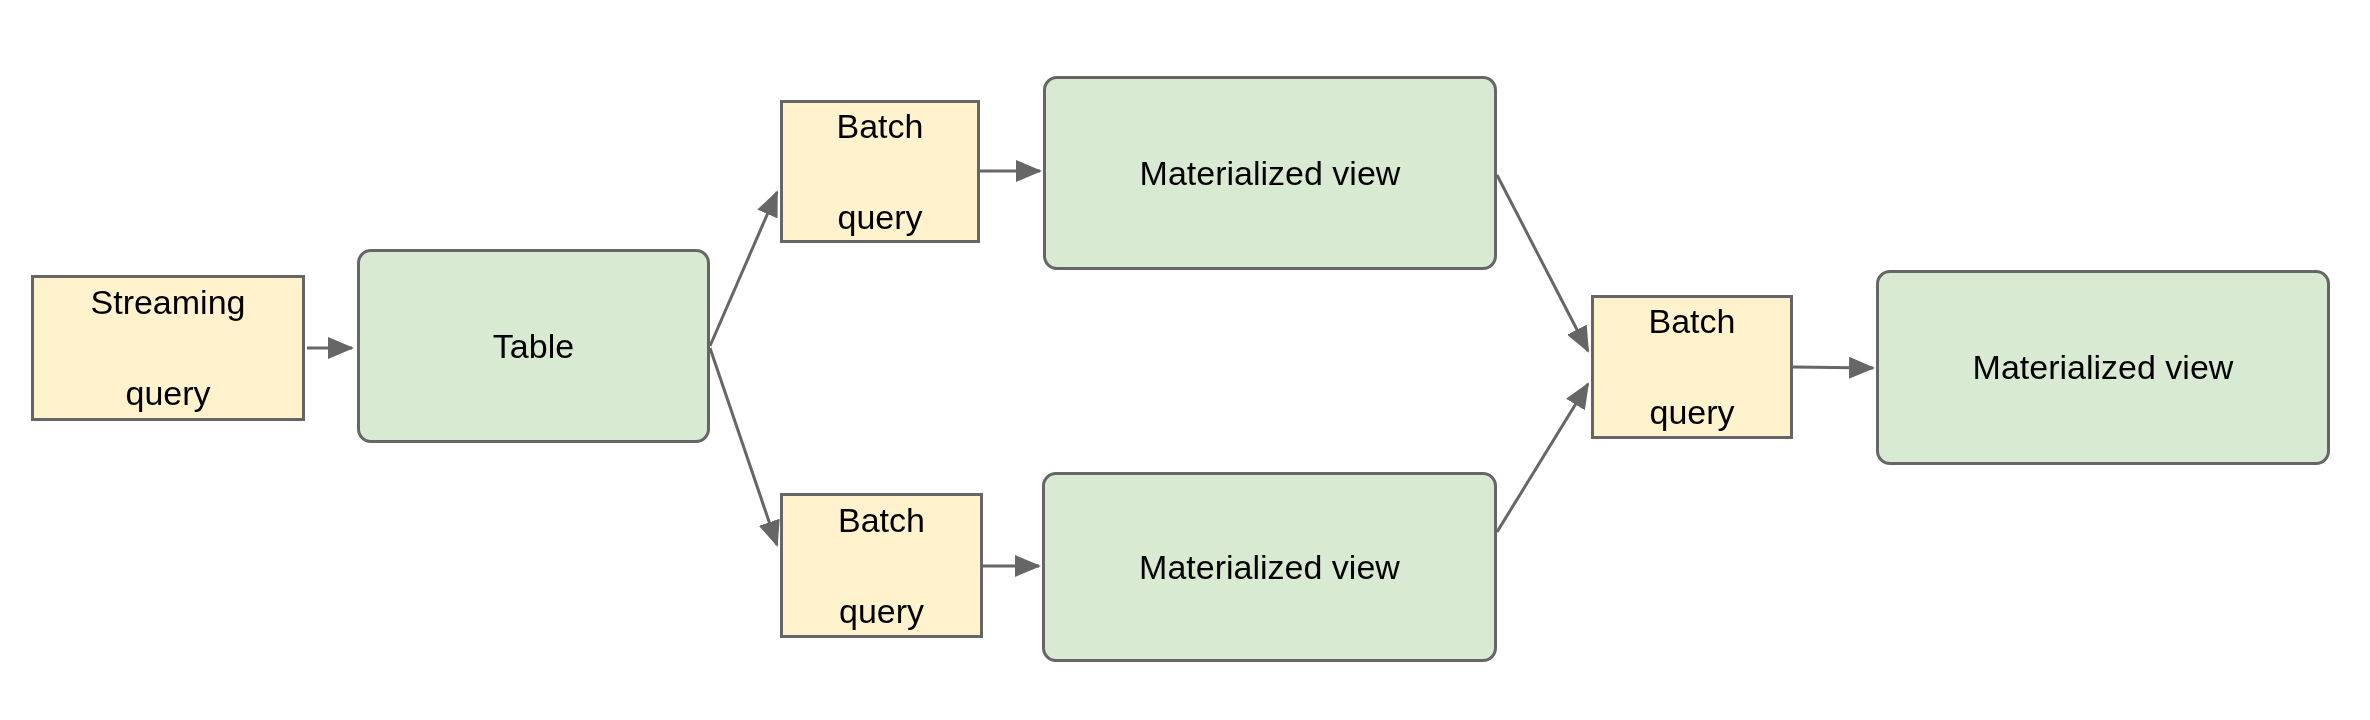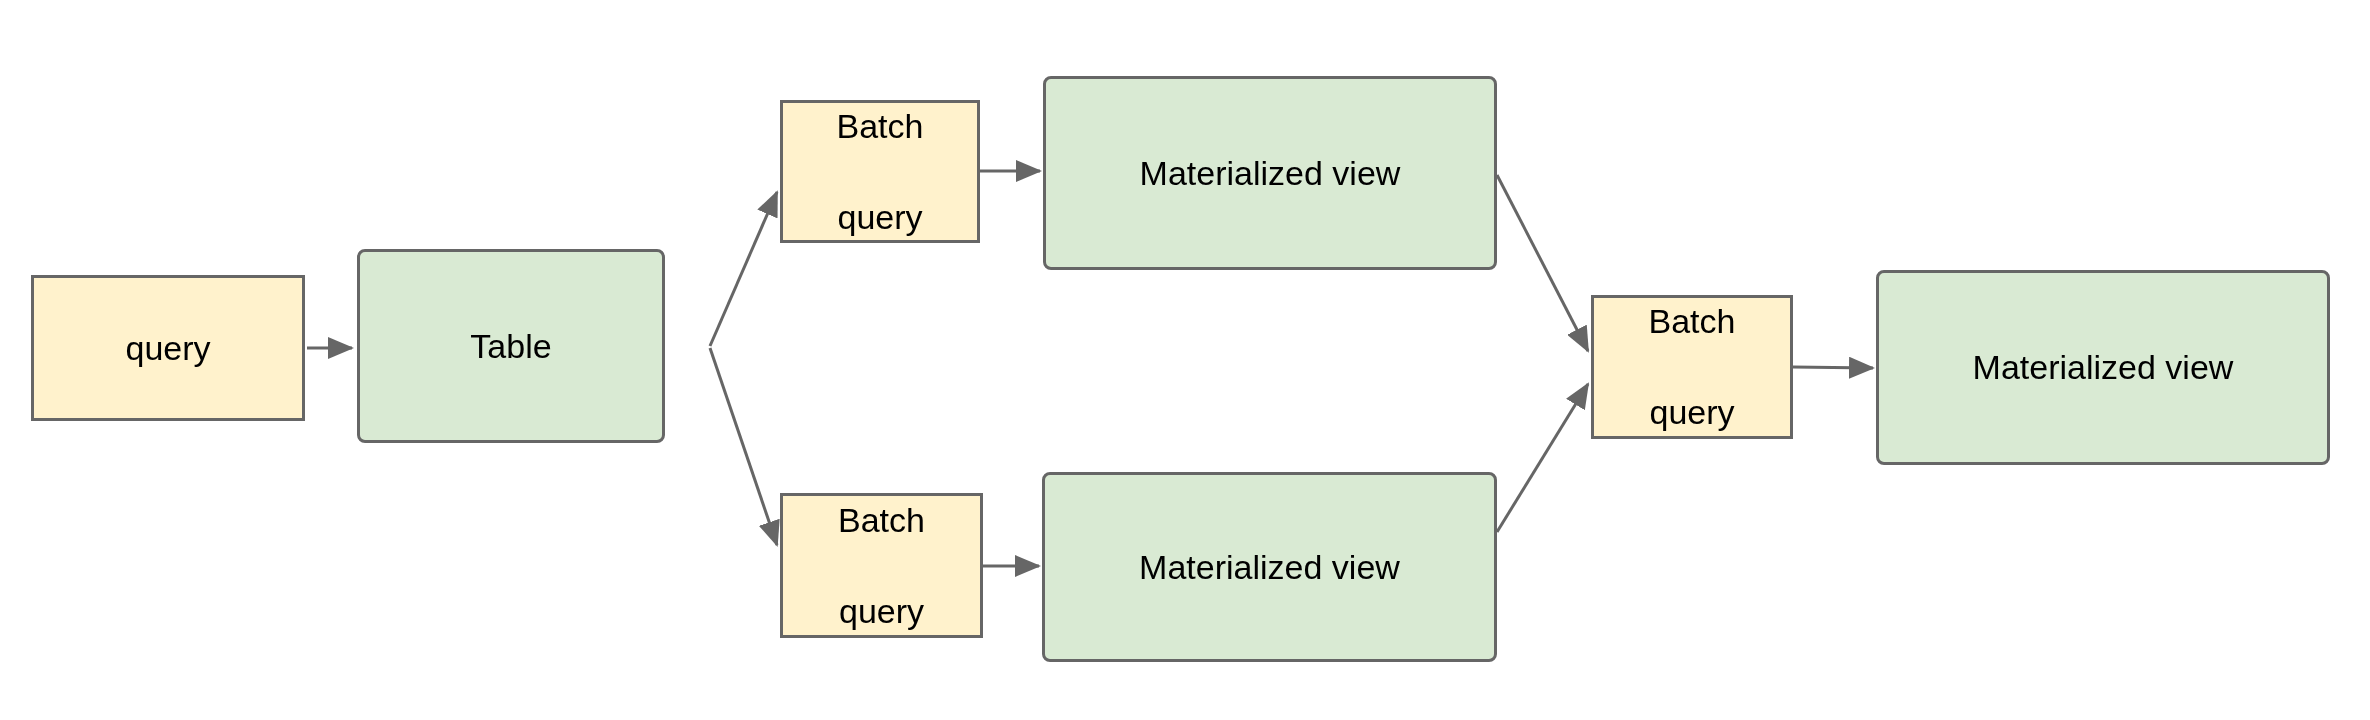--- a/index.html
+++ b/index.html
@@ -36,21 +36,21 @@
     color: #000000;
   }
   .node.query {
     background: #fff2cc;
     border: 3px solid #666666;
     gap: 44px;
   }
   .node.table {
     background: #d9ead3;
     border: 3px solid #666666;
-    border-radius: 8px;
+    border-radius: 14px;
   }
   .node .line {
     white-space: nowrap;
   }
 </style>
 </head>
 <body>
 
 <div class="canvas" id="canvas">
   <svg class="connectors" id="connectors" width="2370" height="720" viewBox="0 0 2370 720" xmlns="http://www.w3.org/2000/svg">
@@ -65,23 +65,24 @@
         <line x1="710" y1="348" x2="777" y2="545" stroke="#666666" stroke-width="3" marker-end="url(#arrowhead)"></line>
         <line x1="980" y1="171" x2="1040" y2="171" stroke="#666666" stroke-width="3" marker-end="url(#arrowhead)"></line>
         <line x1="983" y1="566" x2="1039" y2="566" stroke="#666666" stroke-width="3" marker-end="url(#arrowhead)"></line>
         <line x1="1497" y1="175" x2="1588" y2="351" stroke="#666666" stroke-width="3" marker-end="url(#arrowhead)"></line>
         <line x1="1497" y1="532" x2="1588" y2="384" stroke="#666666" stroke-width="3" marker-end="url(#arrowhead)"></line>
         <line x1="1793" y1="367" x2="1873" y2="368" stroke="#666666" stroke-width="3" marker-end="url(#arrowhead)"></line>
       </g>
   </svg>
 
 <div class="node query" style="left: 31px; top: 275px; width: 274px; height: 146px;">
+      <div class="line">Streaming</div>
       <div class="line">query</div>
     </div>
-    <div class="node table" style="left: 357px; top: 249px; width: 308px; height: 194px;">
+    <div class="node table" style="left: 357px; top: 249px; width: 353px; height: 194px;">
       <div class="line">Table</div>
     </div>
     <div class="node query" style="left: 780px; top: 100px; width: 200px; height: 143px;">
       <div class="line">Batch</div>
       <div class="line">query</div>
     </div>
     <div class="node table" style="left: 1043px; top: 76px; width: 454px; height: 194px;">
       <div class="line">Materialized view</div>
     </div>
     <div class="node query" style="left: 780px; top: 493px; width: 203px; height: 145px;">

